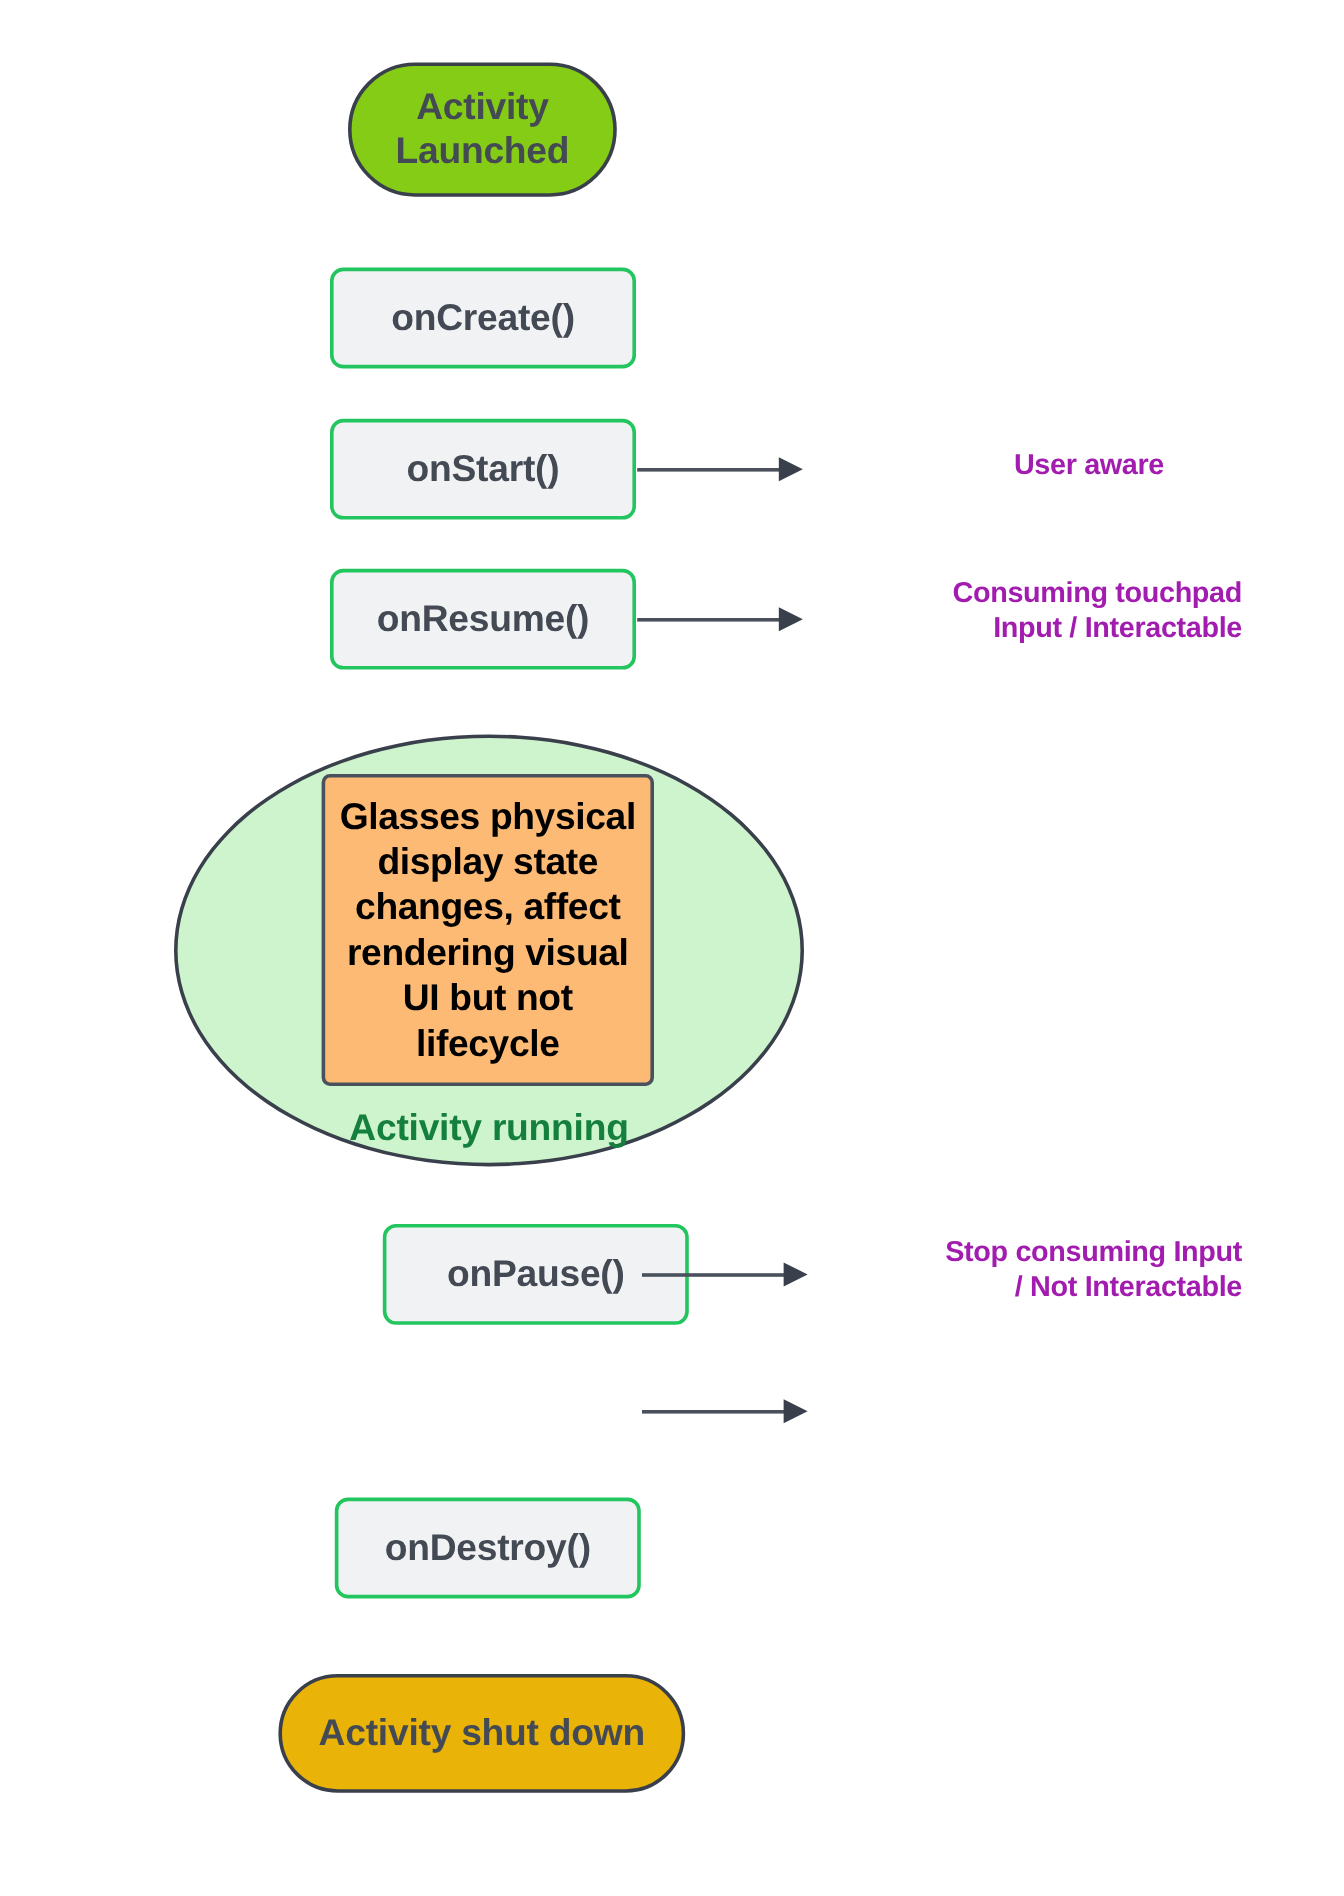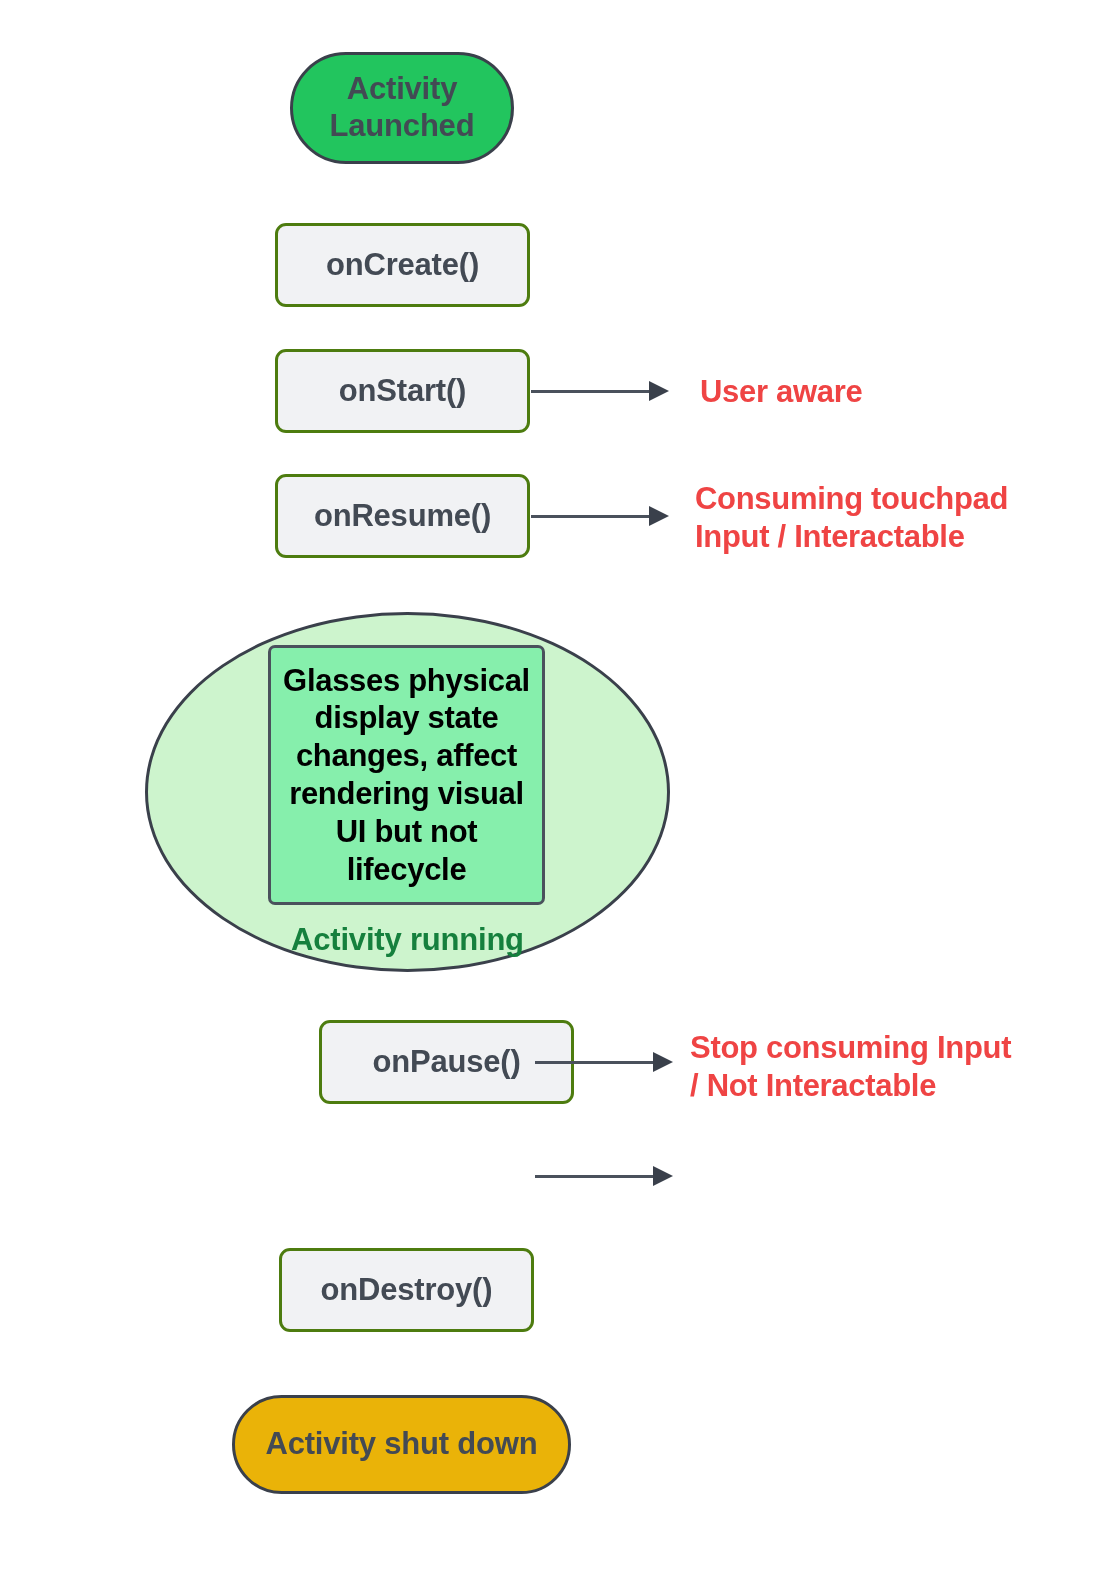--- a/index.html
+++ b/index.html
@@ -28,49 +28,49 @@
     justify-content: center;
     text-align: center;
     color: #434a54;
     font-weight: bold;
     line-height: 1.18;
     letter-spacing: -0.2px;
   }
 
   .lifecycle-box {
     background: #f1f2f4;
-    border: 3px solid #4d7c0f;
+    border: 3px solid #22c55e;
     border-radius: 11px;
     font-size: 31px;
   }
 
   .terminal-pill {
     border: 3px solid #3a404b;
     border-radius: 60px;
     font-size: 31px;
   }
   .terminal-pill.start {
-    background: #22c55e;
+    background: #84cc16;
   }
   .terminal-pill.end {
     background: #eab308;
   }
 
   
   .running-ellipse {
     position: absolute;
     box-sizing: border-box;
     background: #cdf4cd;
     border: 3px solid #3a404b;
     border-radius: 50%;
   }
   .running-inner-box {
     position: absolute;
     box-sizing: border-box;
-    background: #86efac;
+    background: #fdba74;
     border: 3px solid #4a515c;
     border-radius: 7px;
     display: flex;
     align-items: center;
     justify-content: center;
     text-align: center;
     color: #000000;
     font-weight: bold;
     font-size: 31px;
     line-height: 1.22;
@@ -105,26 +105,26 @@
     width: 0;
     height: 0;
     border-top: 10px solid transparent;
     border-bottom: 10px solid transparent;
     border-left: 20px solid #3a404b;
   }
 
   
   .annotation {
     position: absolute;
-    color: #ef4444;
-    font-weight: bold;
-    font-size: 31px;
+    color: #a21caf;
+    font-weight: bold;
+    font-size: 24px;
     line-height: 1.22;
     letter-spacing: -0.3px;
-    text-align: left;
+    text-align: right;
   }
 </style>
 </head>
 <body>
 
 <div id="canvas">
 
   <div class="node terminal-pill start" style="left:290px; top:52px; width:224px; height:112px;">
     <span style="white-space:pre-line;">Activity
 Launched</span>

